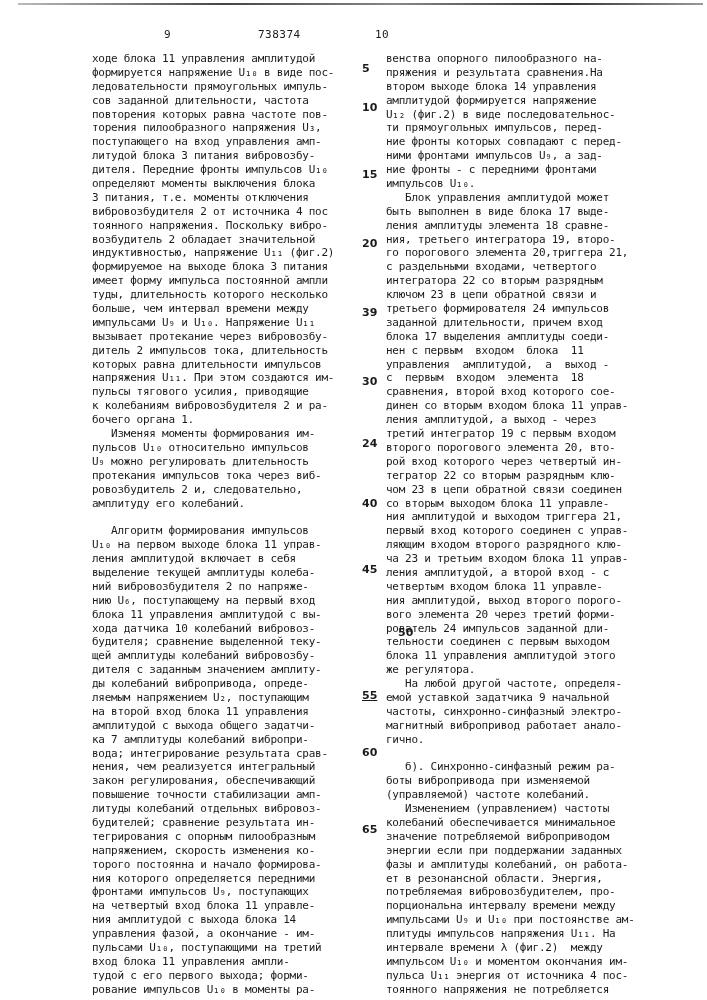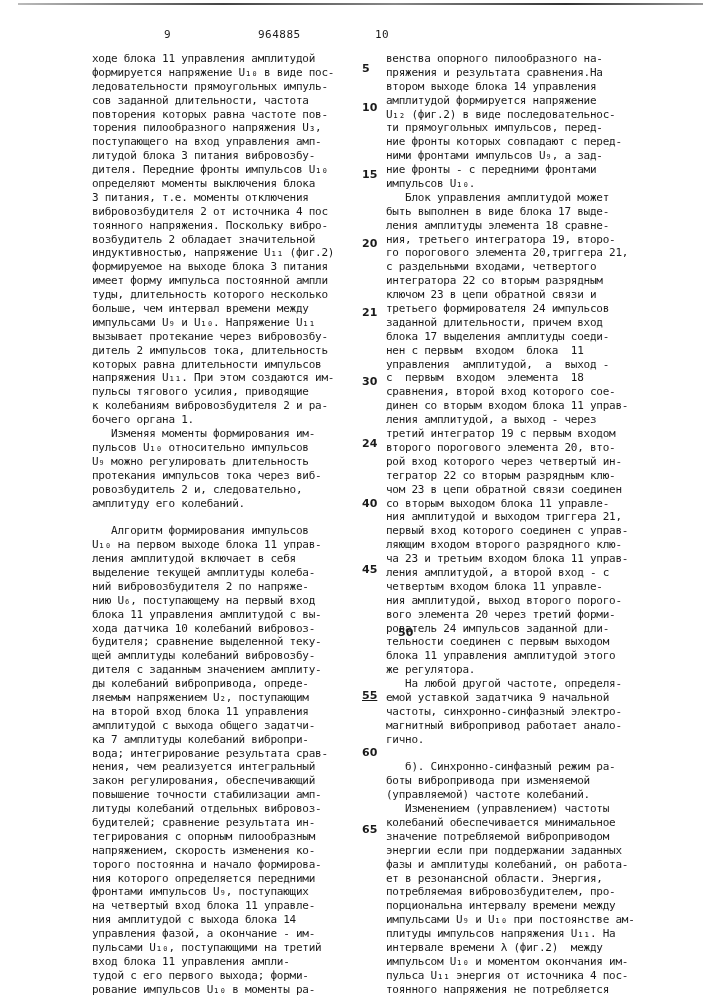--- a/index.html
+++ b/index.html
@@ -36,30 +36,30 @@
       font-weight: bold; font-size: 11px;
     }
     .ln { position: absolute; left: 0; }
   </style>
 </head>
 <body>
 
 <div class="top-rule"></div>
 
 <div class="page-num page-left">9</div>
-<div class="doc-num">964885</div>
+<div class="doc-num">738374</div>
 <div class="page-num page-right">10</div>
 
 <div class="col col-left" id="col-left"><span class="line">ходе блока 11 управления амплитудой</span><span class="line">формируется напряжение U₁₀ в виде пос-</span><span class="line">ледовательности прямоугольных импуль-</span><span class="line">сов заданной длительности, частота</span><span class="line">повторения которых равна частоте пов-</span><span class="line">торения пилообразного напряжения U₃,</span><span class="line">поступающего на вход управления амп-</span><span class="line">литудой блока 3 питания вибровозбу-</span><span class="line">дителя. Передние фронты импульсов U₁₀</span><span class="line">определяют моменты выключения блока</span><span class="line">3 питания, т.е. моменты отключения</span><span class="line">вибровозбудителя 2 от источника 4 пос</span><span class="line">тоянного напряжения. Поскольку вибро-</span><span class="line">возбудитель 2 обладает значительной</span><span class="line">индуктивностью, напряжение U₁₁ (фиг.2)</span><span class="line">формируемое на выходе блока 3 питания</span><span class="line">имеет форму импульса постоянной ампли</span><span class="line">туды, длительность которого несколько</span><span class="line">больше, чем интервал времени между</span><span class="line">импульсами U₉ и U₁₀. Напряжение U₁₁</span><span class="line">вызывает протекание через вибровозбу-</span><span class="line">дитель 2 импульсов тока, длительность</span><span class="line">которых равна длительности импульсов</span><span class="line">напряжения U₁₁. При этом создаются им-</span><span class="line">пульсы тягового усилия, приводящие</span><span class="line">к колебаниям вибровозбудителя 2 и ра-</span><span class="line">бочего органа 1.</span><span class="line">   Изменяя моменты формирования им-</span><span class="line">пульсов U₁₀ относительно импульсов</span><span class="line">U₉ можно регулировать длительность</span><span class="line">протекания импульсов тока через виб-</span><span class="line">ровозбудитель 2 и, следовательно,</span><span class="line">амплитуду его колебаний.</span><span class="line"></span><span class="line">   Алгоритм формирования импульсов</span><span class="line">U₁₀ на первом выходе блока 11 управ-</span><span class="line">ления амплитудой включает в себя</span><span class="line">выделение текущей амплитуды колеба-</span><span class="line">ний вибровозбудителя 2 по напряже-</span><span class="line">нию U₆, поступающему на первый вход</span><span class="line">блока 11 управления амплитудой с вы-</span><span class="line">хода датчика 10 колебаний вибровоз-</span><span class="line">будителя; сравнение выделенной теку-</span><span class="line">щей амплитуды колебаний вибровозбу-</span><span class="line">дителя с заданным значением амплиту-</span><span class="line">ды колебаний вибропривода, опреде-</span><span class="line">ляемым напряжением U₂, поступающим</span><span class="line">на второй вход блока 11 управления</span><span class="line">амплитудой с выхода общего задатчи-</span><span class="line">ка 7 амплитуды колебаний вибропри-</span><span class="line">вода; интегрирование результата срав-</span><span class="line">нения, чем реализуется интегральный</span><span class="line">закон регулирования, обеспечивающий</span><span class="line">повышение точности стабилизации амп-</span><span class="line">литуды колебаний отдельных вибровоз-</span><span class="line">будителей; сравнение результата ин-</span><span class="line">тегрирования с опорным пилообразным</span><span class="line">напряжением, скорость изменения ко-</span><span class="line">торого постоянна и начало формирова-</span><span class="line">ния которого определяется передними</span><span class="line">фронтами импульсов U₉, поступающих</span><span class="line">на четвертый вход блока 11 управле-</span><span class="line">ния амплитудой с выхода блока 14</span><span class="line">управления фазой, а окончание - им-</span><span class="line">пульсами U₁₀, поступающими на третий</span><span class="line">вход блока 11 управления ампли-</span><span class="line">тудой с его первого выхода; форми-</span><span class="line">рование импульсов U₁₀ в моменты ра-</span></div>
 <div class="line-numbers" id="line-numbers">
     <span class="ln" style="top: 10px;">5</span>
     <span class="ln" style="top: 49px;">10</span>
     <span class="ln" style="top: 116px;">15</span>
     <span class="ln" style="top: 185px;">20</span>
-    <span class="ln" style="top: 254px;">21</span>
+    <span class="ln" style="top: 254px;">39</span>
     <span class="ln" style="top: 323px;">30</span>
     <span class="ln" style="top: 385px;">24</span>
     <span class="ln" style="top: 445px;">40</span>
     <span class="ln" style="top: 511px;">45</span>
     <span class="ln" style="top: 574px; margin-left: 36px;">50</span>
     <span class="ln" style="top: 637px; text-decoration: underline;">55</span>
     <span class="ln" style="top: 694px;">60</span>
     <span class="ln" style="top: 754px; margin-top: 17px;">65</span>
   </div>
 <div class="col col-right" id="col-right"><span class="line">венства опорного пилообразного на-</span><span class="line">пряжения и результата сравнения.На</span><span class="line">втором выходе блока 14 управления</span><span class="line">амплитудой формируется напряжение</span><span class="line">U₁₂ (фиг.2) в виде последовательнос-</span><span class="line">ти прямоугольных импульсов, перед-</span><span class="line">ние фронты которых совпадают с перед-</span><span class="line">ними фронтами импульсов U₉, а зад-</span><span class="line">ние фронты - с передними фронтами</span><span class="line">импульсов U₁₀.</span><span class="line">   Блок управления амплитудой может</span><span class="line">быть выполнен в виде блока 17 выде-</span><span class="line">ления амплитуды элемента 18 сравне-</span><span class="line">ния, третьего интегратора 19, второ-</span><span class="line">го порогового элемента 20,триггера 21,</span><span class="line">с раздельными входами, четвертого</span><span class="line">интегратора 22 со вторым разрядным</span><span class="line">ключом 23 в цепи обратной связи и</span><span class="line">третьего формирователя 24 импульсов</span><span class="line">заданной длительности, причем вход</span><span class="line">блока 17 выделения амплитуды соеди-</span><span class="line">нен с первым  входом  блока  11</span><span class="line">управления  амплитудой,  а  выход -</span><span class="line">с  первым  входом  элемента  18</span><span class="line">сравнения, второй вход которого сое-</span><span class="line">динен со вторым входом блока 11 управ-</span><span class="line">ления амплитудой, а выход - через</span><span class="line">третий интегратор 19 с первым входом</span><span class="line">второго порогового элемента 20, вто-</span><span class="line">рой вход которого через четвертый ин-</span><span class="line">тегратор 22 со вторым разрядным клю-</span><span class="line">чом 23 в цепи обратной связи соединен</span><span class="line">со вторым выходом блока 11 управле-</span><span class="line">ния амплитудой и выходом триггера 21,</span><span class="line">первый вход которого соединен с управ-</span><span class="line">ляющим входом второго разрядного клю-</span><span class="line">ча 23 и третьим входом блока 11 управ-</span><span class="line">ления амплитудой, а второй вход - с</span><span class="line">четвертым входом блока 11 управле-</span><span class="line">ния амплитудой, выход второго порого-</span><span class="line">вого элемента 20 через третий форми-</span><span class="line">рователь 24 импульсов заданной дли-</span><span class="line">тельности соединен с первым выходом</span><span class="line">блока 11 управления амплитудой этого</span><span class="line">же регулятора.</span><span class="line">   На любой другой частоте, определя-</span><span class="line">емой уставкой задатчика 9 начальной</span><span class="line">частоты, синхронно-синфазный электро-</span><span class="line">магнитный вибропривод работает анало-</span><span class="line">гично.</span><span class="line"></span><span class="line">   б). Синхронно-синфазный режим ра-</span><span class="line">боты вибропривода при изменяемой</span><span class="line">(управляемой) частоте колебаний.</span><span class="line">   Изменением (управлением) частоты</span><span class="line">колебаний обеспечивается минимальное</span><span class="line">значение потребляемой виброприводом</span><span class="line">энергии если при поддержании заданных</span><span class="line">фазы и амплитуды колебаний, он работа-</span><span class="line">ет в резонансной области. Энергия,</span><span class="line">потребляемая вибровозбудителем, про-</span><span class="line">порциональна интервалу времени между</span><span class="line">импульсами U₉ и U₁₀ при постоянстве ам-</span><span class="line">плитуды импульсов напряжения U₁₁. На</span><span class="line">интервале времени λ (фиг.2)  между</span><span class="line">импульсом U₁₀ и моментом окончания им-</span><span class="line">пульса U₁₁ энергия от источника 4 пос-</span><span class="line">тоянного напряжения не потребляется</span></div>

